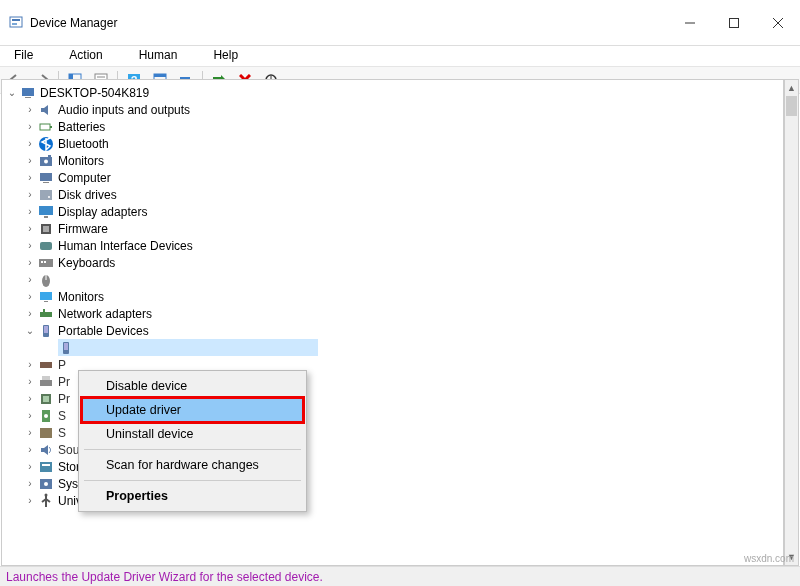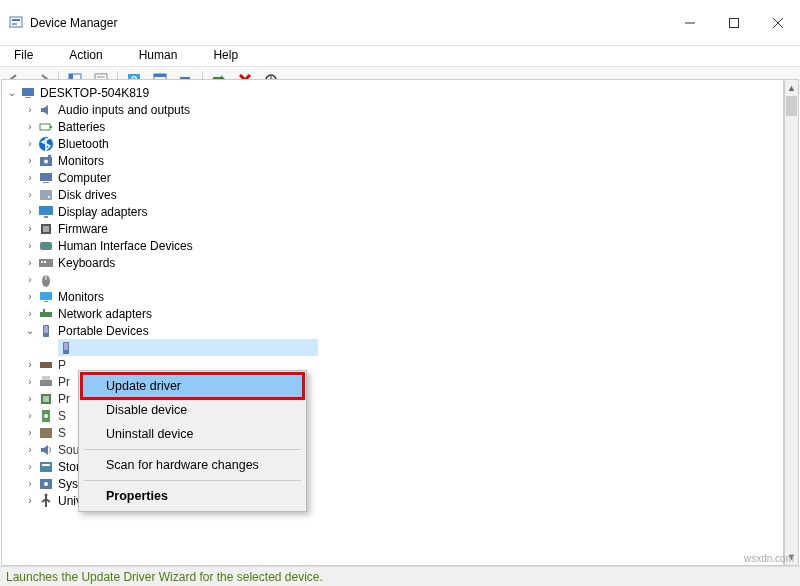--- a/index.html
+++ b/index.html
@@ -24,21 +24,21 @@
 .icon16 { width: 16px; height: 16px; margin-right: 4px; display: flex; align-items: center; justify-content: center; flex-shrink: 0; }
 .lvl0 { padding-left: 2px; }
 .lvl1 { padding-left: 20px; }
 .lvl2 { padding-left: 40px; }
 .selected-item { background: #cde8ff; display: inline-flex; align-items: center; height: 17px; min-width: 260px; }
 
 .scrollbar-v { position: absolute; right: 1px; top: 79px; width: 15px; bottom: 20px; background: #f0f0f0; border: 1px solid #ccc; }
 .scroll-up, .scroll-down { height: 16px; display: flex; align-items: center; justify-content: center; font-size: 9px; color: #666; }
 .scroll-thumb { position: absolute; top: 16px; left: 1px; right: 1px; height: 20px; background: #ccc; }
 
-.statusbar { position: absolute; left: 0; right: 0; bottom: 0; height: 20px; display: flex; align-items: center; padding: 0 6px; font-size: 12px; color: #4d7c0f; background: #f0f0f0; border-top: 1px solid #ddd; }
+.statusbar { position: absolute; left: 0; right: 0; bottom: 0; height: 20px; display: flex; align-items: center; padding: 0 6px; font-size: 12px; color: #a21caf; background: #f0f0f0; border-top: 1px solid #ddd; }
 
 .context-menu { position: absolute; left: 78px; top: 370px; width: 229px; background: #f0f0f0; border: 1px solid #bbb; box-shadow: 3px 3px 6px rgba(0,0,0,0.25); padding: 3px; z-index: 100; }
 .ctx-item { height: 24px; display: flex; align-items: center; padding: 0 24px; font-size: 12.5px; }
 .ctx-item.highlighted { background: #91c9f7; outline: 3px solid #e00; outline-offset: -1px; }
 .ctx-item.bold { font-weight: 700; }
 .ctx-sep { height: 1px; background: #ccc; margin: 3px 2px; }
 
 .watermark { position: absolute; right: 6px; bottom: 22px; font-size: 10px; color: #aaa; }
 .clipped { color: #333; }
 </style>
@@ -399,22 +399,22 @@
     </div>
 </div>
 
 <div class="scrollbar-v">
   <div class="scroll-up">▲</div>
   <div class="scroll-thumb"></div>
   <div class="scroll-down" style="position:absolute;bottom:0;left:0;right:0">▼</div>
 </div>
 
 <div class="context-menu" id="ctxmenu">
+    <div class="ctx-item">Disable device</div>
     <div class="ctx-item highlighted">Update driver</div>
-    <div class="ctx-item">Disable device</div>
     <div class="ctx-item">Uninstall device</div>
     <div class="ctx-sep"></div>
     <div class="ctx-item">Scan for hardware changes</div>
     <div class="ctx-sep"></div>
     <div class="ctx-item bold">Properties</div>
   </div>
 
 <div class="statusbar">
   <span>Launches the Update Driver Wizard for the selected device.</span>
 </div>

